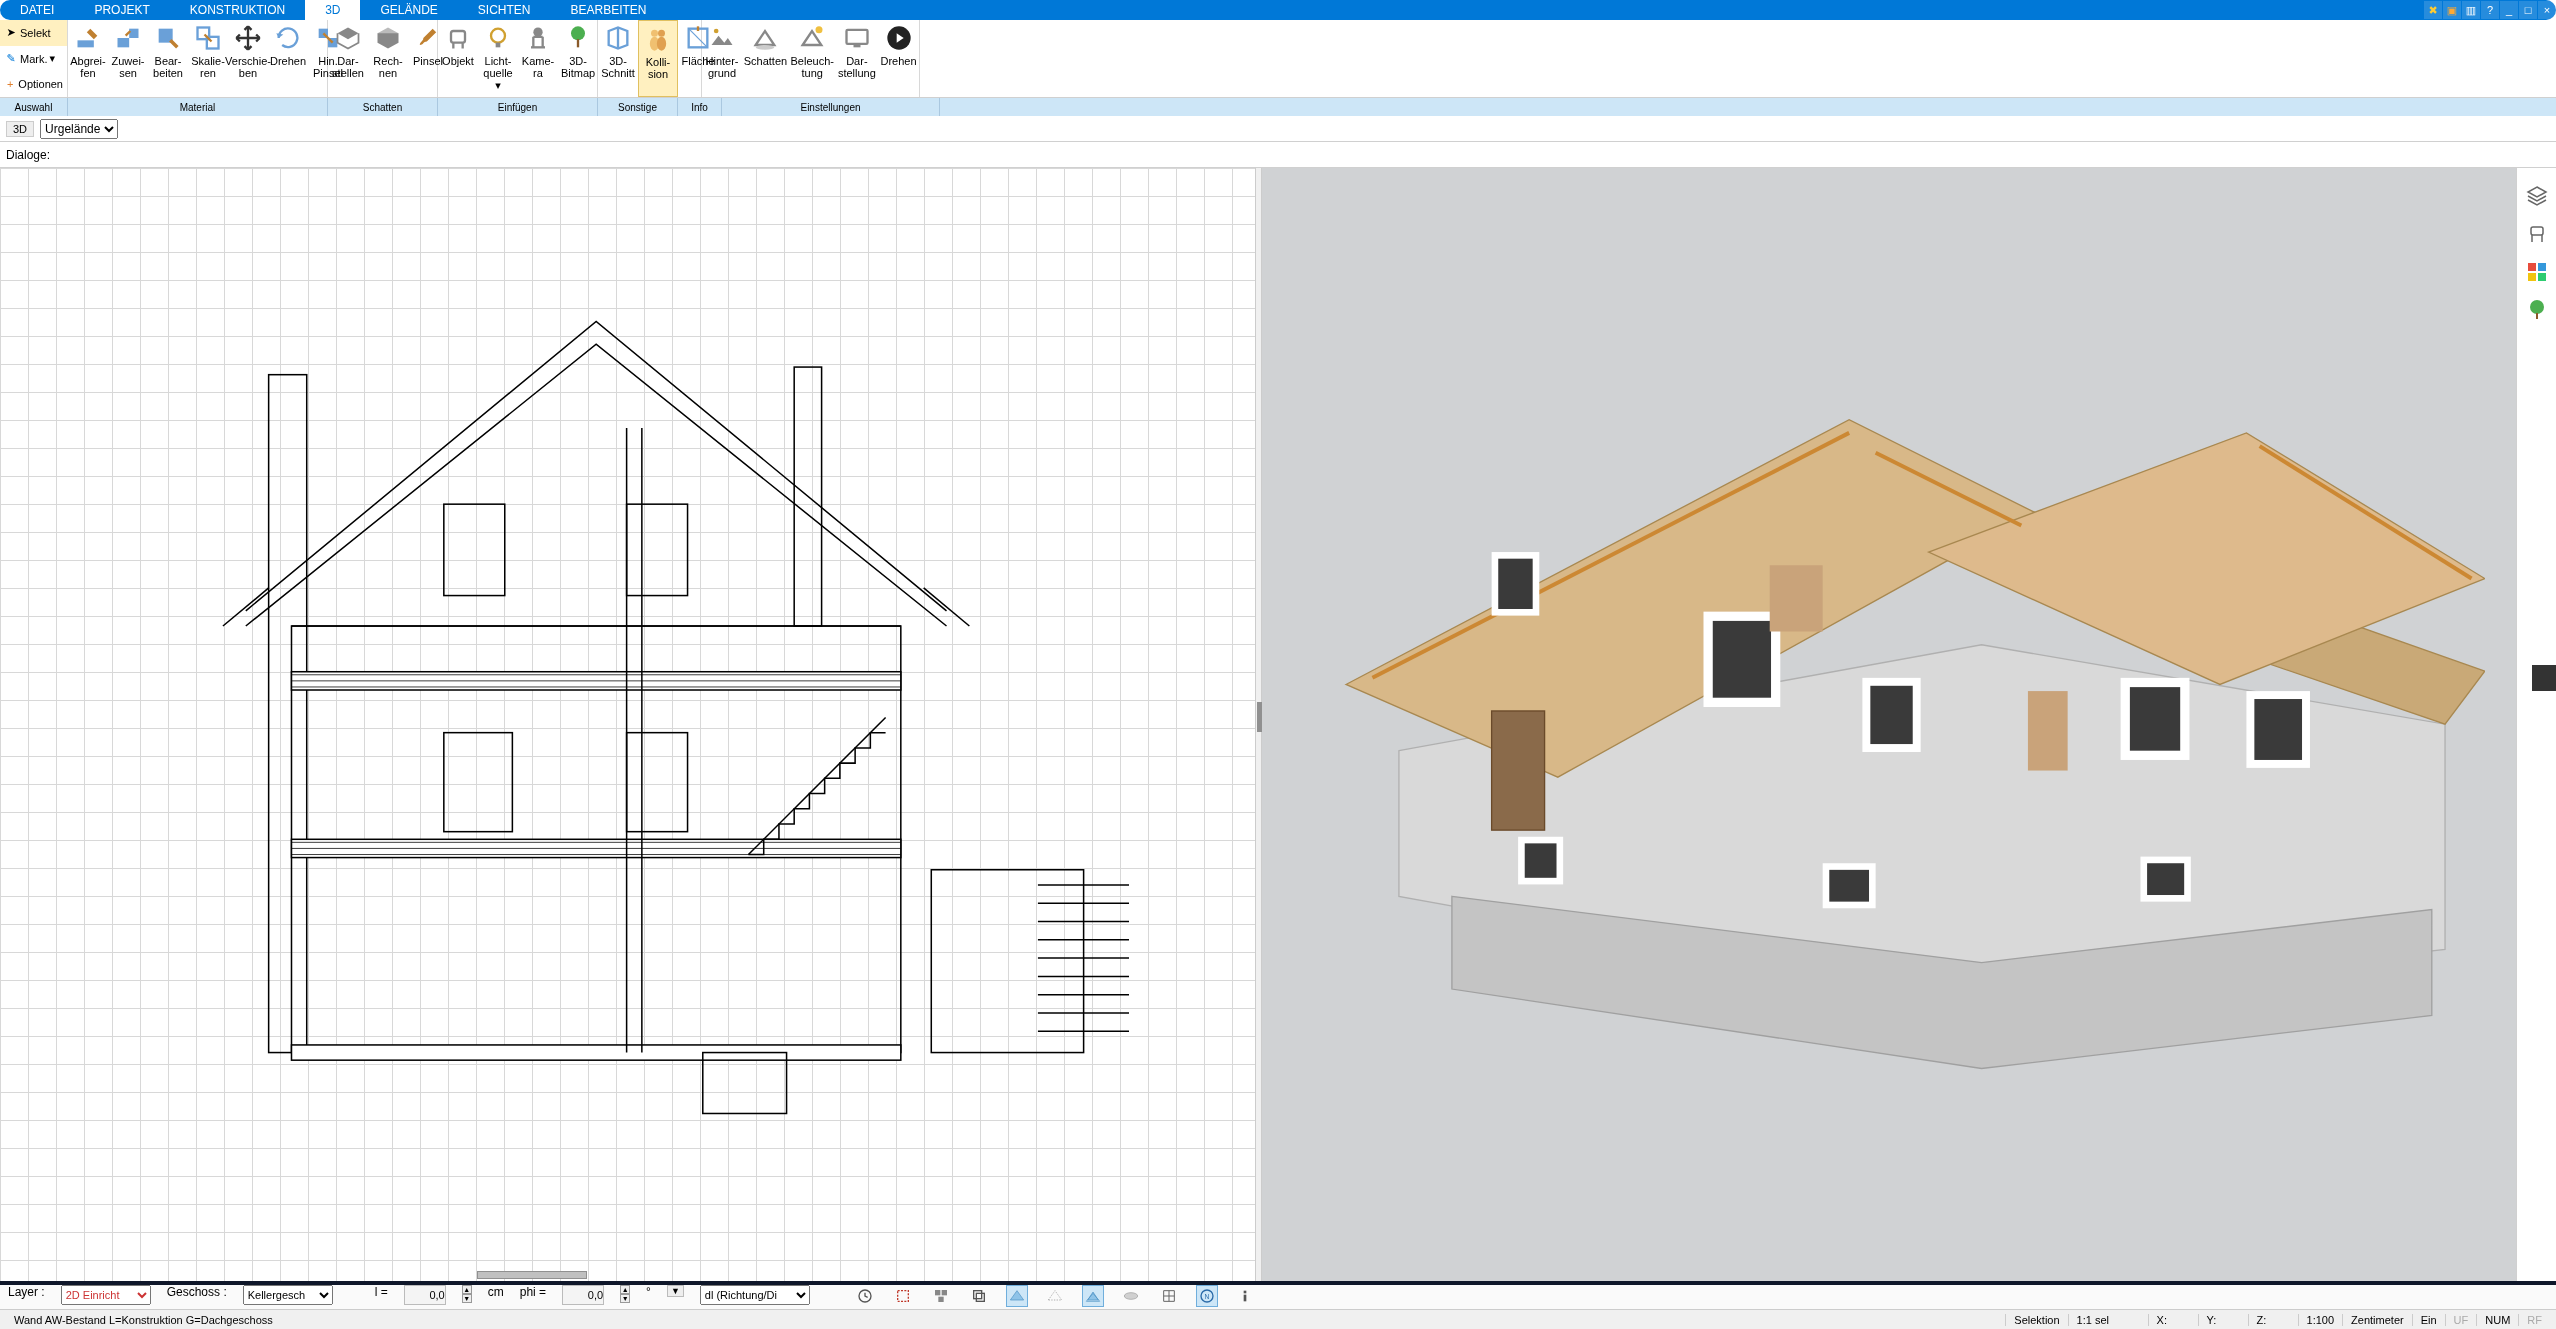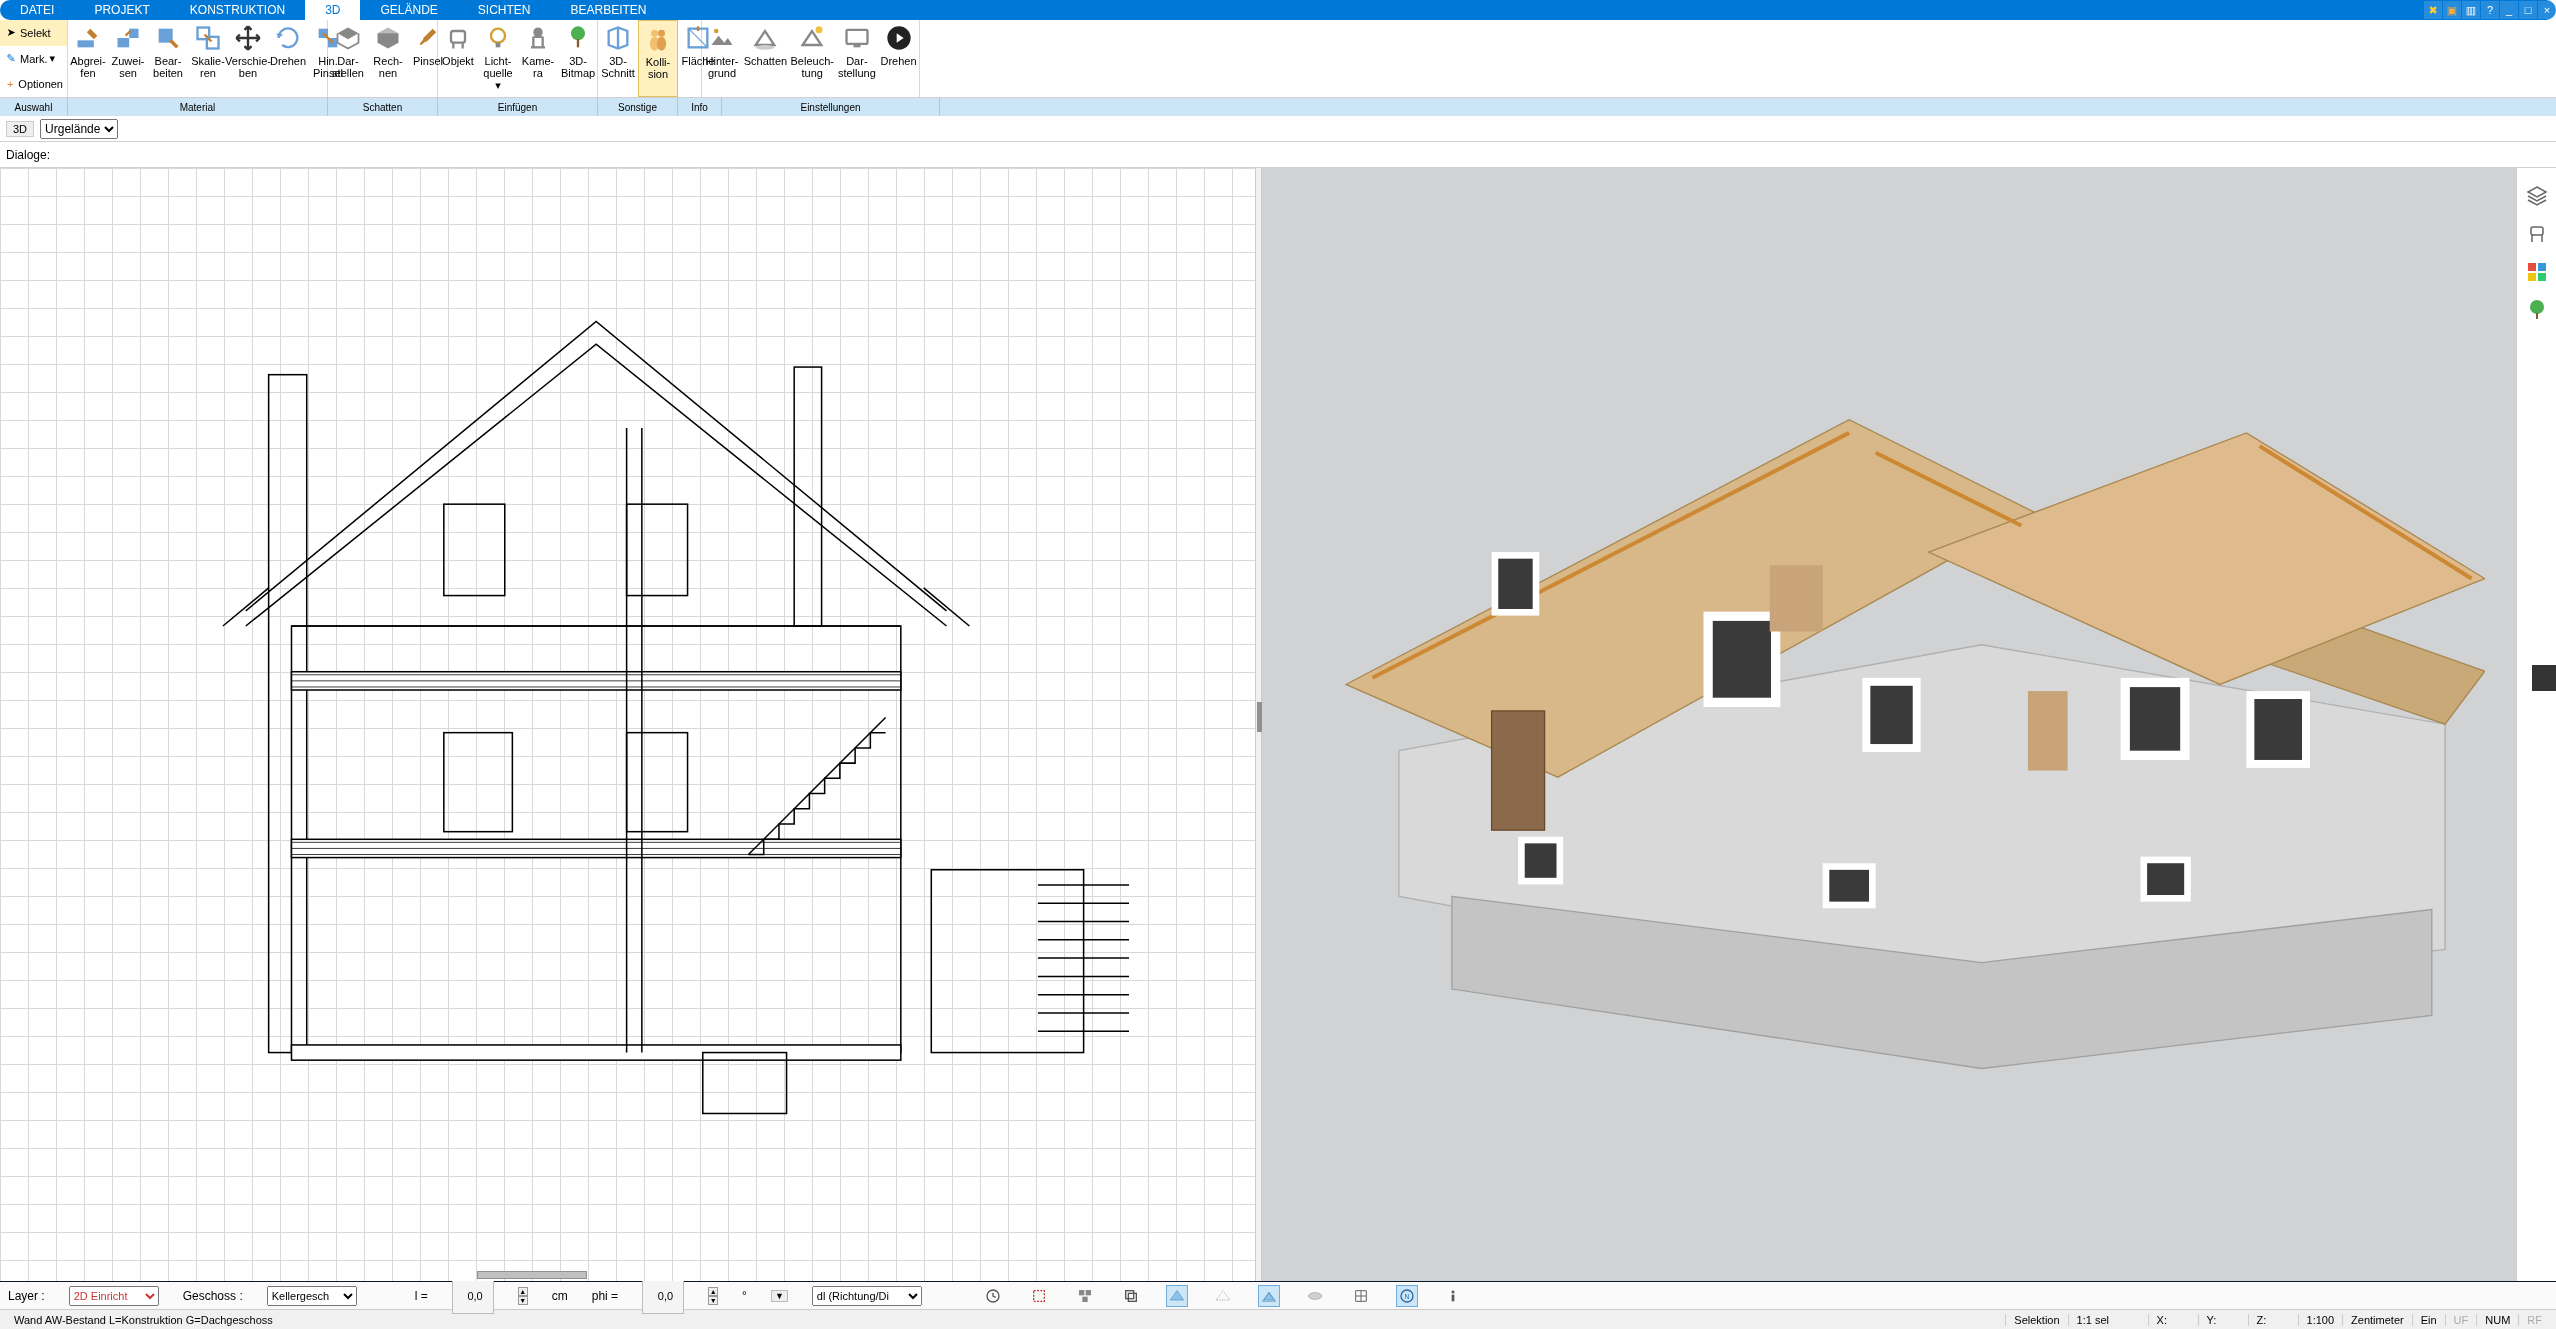--- a/index.html
+++ b/index.html
@@ -45,22 +45,22 @@
 .rightbar .ricon { width: 24px; height: 24px; cursor: pointer; }
 .rightbar-handle { position: absolute; right: 0; top: 50%; width: 24px; height: 26px; background: #333; }
 
 
 .house-svg { position: absolute; left: 5%; top: 8%; width: 85%; height: 80%; }
 
 
 .house3d { width: 95%; height: 80%; position: relative; }
 
 
-.bottombar { height: 28px; display: flex; align-items: center; font-size: 12px; border-top: 1px solid #0f172a; padding: 0 8px; gap: 24px; background: #fafafa; }
-.bottombar input[type=text] { width: 42px; height: 36px; font-size: 11px; text-align: right; padding-right: 10px; border: 1px solid #bbb; background: #f4f4f4; }
+.bottombar { height: 28px; display: flex; align-items: flex-start; font-size: 12px; border-top: 4px solid #0f172a; padding: 0 8px; gap: 16px; background: #fafafa; }
+.bottombar input[type=text] { width: 42px; height: 20px; font-size: 11px; text-align: right; padding-right: 0; border: 1px solid #bbb; background: #f4f4f4; }
 .bottombar .spin { display:inline-flex; flex-direction:column; }
 .bottombar .spin div { width:10px; height:9px; border:1px solid #999; font-size:7px; line-height:7px; text-align:center; cursor:pointer; background:#eee; }
 .bottombar select { font-size: 11px; height: 20px; }
 .bbicon { width: 22px; height: 22px; border: 1px solid transparent; display: inline-flex; align-items: center; justify-content: center; cursor: pointer; }
 .bbicon.active { background: #cde6f7; border-color: #6faedc; }
 
 
 .statusbar { height: 20px; display: flex; align-items: center; font-size: 11px; background: #f0f0f0; border-top: 1px solid #ccc; padding: 0 6px; }
 .statusbar .cell { padding: 0 8px; border-left: 1px solid #ccc; }
 .statusbar .cell:first-child { border-left: none; flex: 1; }

